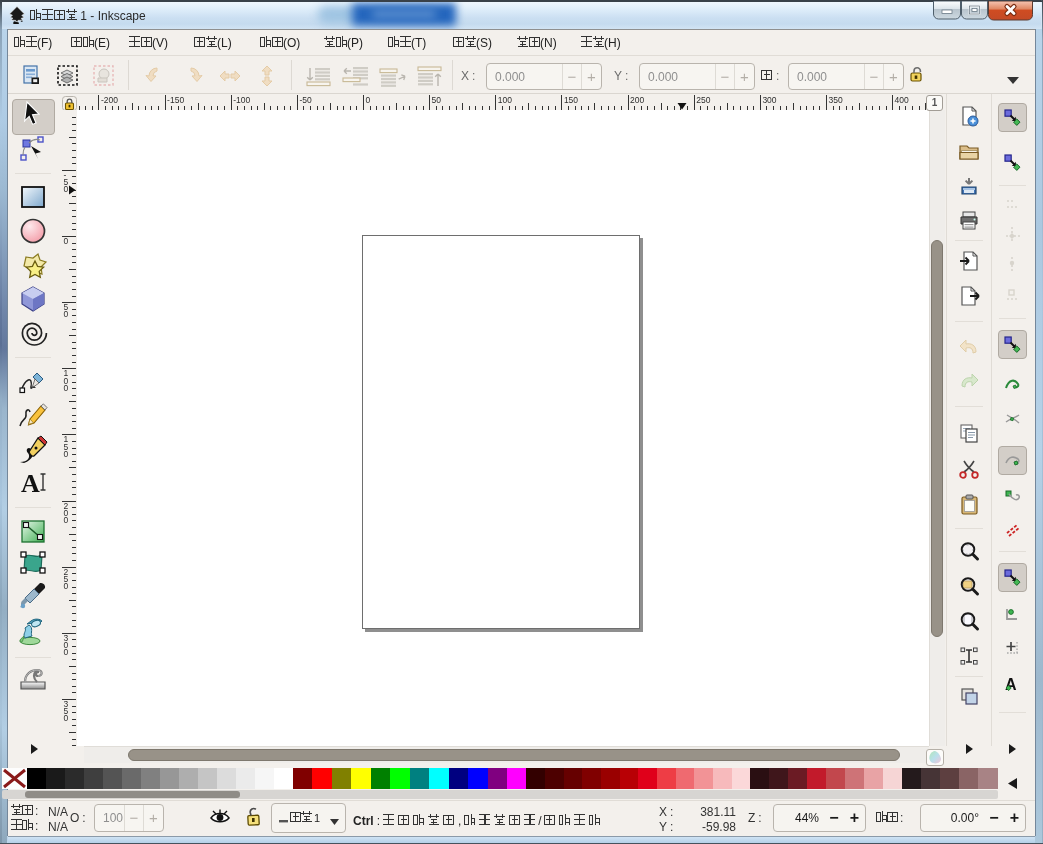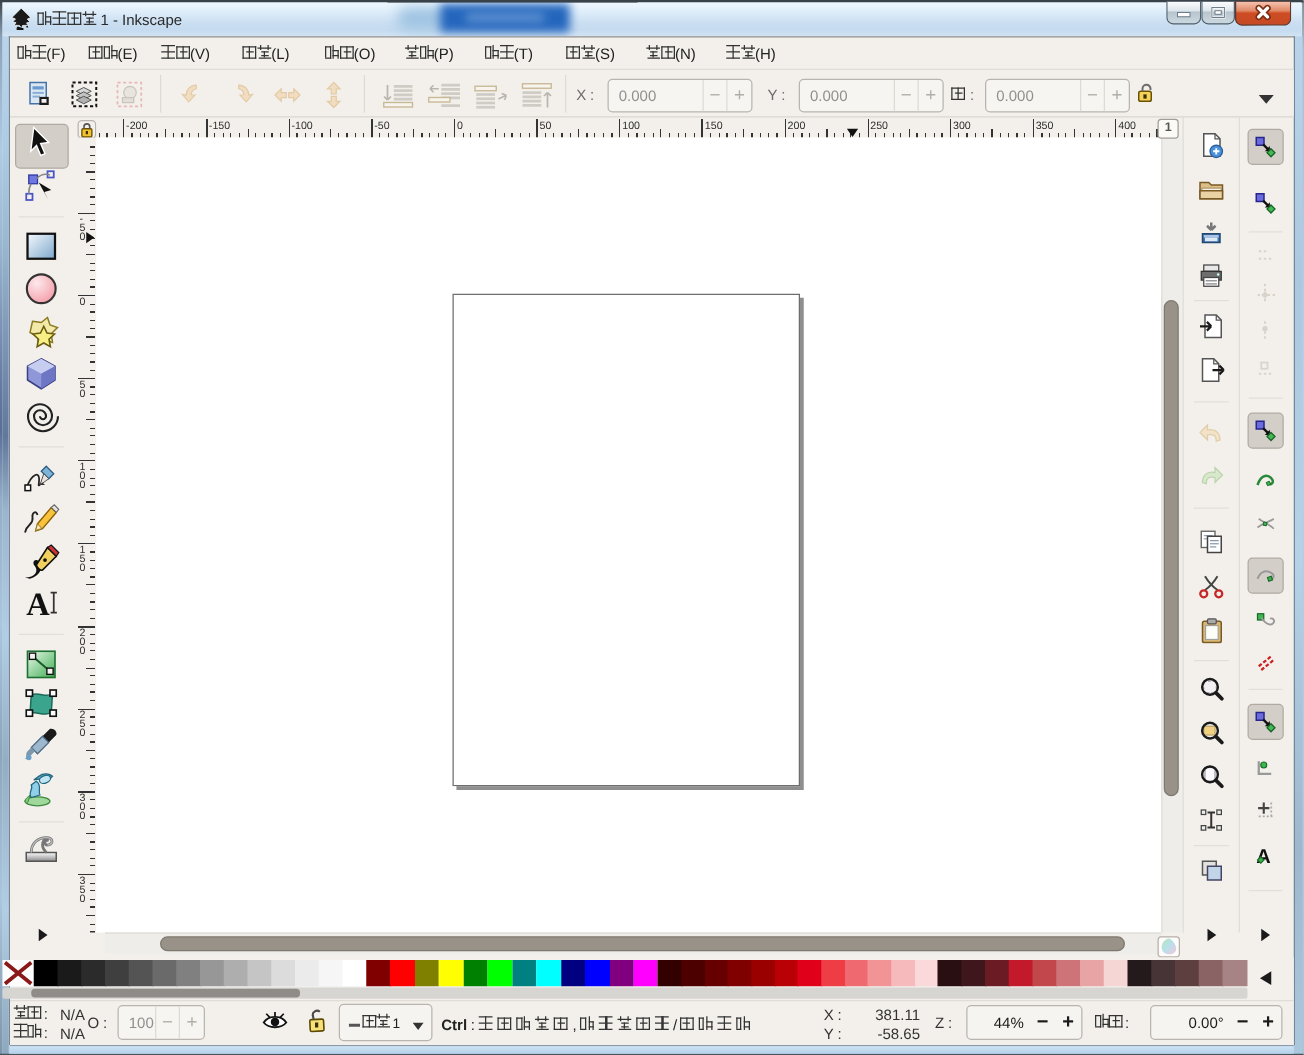--- a/index.html
+++ b/index.html
@@ -854,21 +854,21 @@
       <rect x="0" y="4" width="9" height="2.4" fill="#555"></rect>
     </svg></div>
 <div class="ab" style="left:290px;top:811px;width:38px;height:13px;color:#222;font-size:11px"><span class="cn" style="width:10px;height:12px"><i style="left:0px;top:0.5px;width:11px;height:1.1px"></i><i style="left:0px;top:10px;width:11px;height:1.1px"></i><i style="left:0px;top:0.5px;width:1.1px;height:10.5px"></i><i style="left:9.9px;top:0.5px;width:1.1px;height:10.5px"></i><i style="left:2.5px;top:5px;width:6px;height:1.1px"></i><i style="left:5px;top:0.5px;width:1.1px;height:10px"></i></span><span style="display:inline-block;width:1px"></span><span class="cn" style="width:10px;height:12px"><i style="left:0px;top:2px;width:11px;height:1.1px"></i><i style="left:1.5px;top:0px;width:1.1px;height:4px"></i><i style="left:8px;top:0px;width:1.1px;height:4px"></i><i style="left:2.5px;top:5px;width:6px;height:1.1px"></i><i style="left:2.5px;top:7.5px;width:6px;height:1.1px"></i><i style="left:0.5px;top:10px;width:10px;height:1.1px"></i><i style="left:5px;top:5px;width:1.1px;height:5px"></i></span><span style="font-size:11px"> 1</span></div>
 <div class="ab" style="left:330px;top:812px;width:10px;height:7px;"><svg width="10" height="7" viewBox="0 0 10 7">
       <path d="M0 0 h9 l-4.5 6z" fill="#333"></path>
     </svg></div>
 <div class="ab" style="left:353px;top:811px;width:270px;height:14px;color:#222"><b style="font-size:12px">Ctrl</b><span class="co">:</span><span class="cn" style="width:12px;height:12px"><i style="left:0px;top:0px;width:11px;height:1.2px"></i><i style="left:0px;top:5px;width:11px;height:1.2px"></i><i style="left:0px;top:10px;width:11px;height:1.2px"></i><i style="left:5px;top:0px;width:1.2px;height:11px"></i></span><span style="display:inline-block;width:3px"></span><span class="cn" style="width:12px;height:12px"><i style="left:0px;top:0.5px;width:11px;height:1.1px"></i><i style="left:0px;top:10px;width:11px;height:1.1px"></i><i style="left:0px;top:0.5px;width:1.1px;height:10.5px"></i><i style="left:9.9px;top:0.5px;width:1.1px;height:10.5px"></i><i style="left:2.5px;top:5px;width:6px;height:1.1px"></i><i style="left:5px;top:0.5px;width:1.1px;height:10px"></i></span><span style="display:inline-block;width:3px"></span><span class="cn" style="width:12px;height:12px"><i style="left:0px;top:1px;width:4.6px;height:1.1px"></i><i style="left:0px;top:1px;width:1.1px;height:9px"></i><i style="left:0px;top:9.9px;width:4.6px;height:1.1px"></i><i style="left:3.5px;top:1px;width:1.1px;height:10px"></i><i style="left:6.3px;top:0px;width:1.1px;height:11px"></i><i style="left:6.3px;top:3.5px;width:4.7px;height:1.1px"></i><i style="left:6.3px;top:7.5px;width:4.7px;height:1.1px"></i><i style="left:9.9px;top:3.5px;width:1.1px;height:7.5px"></i></span><span style="display:inline-block;width:3px"></span><span class="cn" style="width:12px;height:12px"><i style="left:0px;top:2px;width:11px;height:1.1px"></i><i style="left:1.5px;top:0px;width:1.1px;height:4px"></i><i style="left:8px;top:0px;width:1.1px;height:4px"></i><i style="left:2.5px;top:5px;width:6px;height:1.1px"></i><i style="left:2.5px;top:7.5px;width:6px;height:1.1px"></i><i style="left:0.5px;top:10px;width:10px;height:1.1px"></i><i style="left:5px;top:5px;width:1.1px;height:5px"></i></span><span style="display:inline-block;width:3px"></span><span class="cn" style="width:12px;height:12px"><i style="left:0px;top:0.5px;width:11px;height:1.1px"></i><i style="left:0px;top:10px;width:11px;height:1.1px"></i><i style="left:0px;top:0.5px;width:1.1px;height:10.5px"></i><i style="left:9.9px;top:0.5px;width:1.1px;height:10.5px"></i><i style="left:2.5px;top:5px;width:6px;height:1.1px"></i><i style="left:5px;top:0.5px;width:1.1px;height:10px"></i></span><span class="co">,</span><span class="cn" style="width:12px;height:12px"><i style="left:0px;top:1px;width:4.6px;height:1.1px"></i><i style="left:0px;top:1px;width:1.1px;height:9px"></i><i style="left:0px;top:9.9px;width:4.6px;height:1.1px"></i><i style="left:3.5px;top:1px;width:1.1px;height:10px"></i><i style="left:6.3px;top:0px;width:1.1px;height:11px"></i><i style="left:6.3px;top:3.5px;width:4.7px;height:1.1px"></i><i style="left:6.3px;top:7.5px;width:4.7px;height:1.1px"></i><i style="left:9.9px;top:3.5px;width:1.1px;height:7.5px"></i></span><span style="display:inline-block;width:3px"></span><span class="cn" style="width:12px;height:12px"><i style="left:0px;top:0px;width:11px;height:1.2px"></i><i style="left:0px;top:5px;width:11px;height:1.2px"></i><i style="left:0px;top:10px;width:11px;height:1.2px"></i><i style="left:5px;top:0px;width:1.2px;height:11px"></i></span><span style="display:inline-block;width:3px"></span><span class="cn" style="width:12px;height:12px"><i style="left:0px;top:2px;width:11px;height:1.1px"></i><i style="left:1.5px;top:0px;width:1.1px;height:4px"></i><i style="left:8px;top:0px;width:1.1px;height:4px"></i><i style="left:2.5px;top:5px;width:6px;height:1.1px"></i><i style="left:2.5px;top:7.5px;width:6px;height:1.1px"></i><i style="left:0.5px;top:10px;width:10px;height:1.1px"></i><i style="left:5px;top:5px;width:1.1px;height:5px"></i></span><span style="display:inline-block;width:3px"></span><span class="cn" style="width:12px;height:12px"><i style="left:0px;top:0.5px;width:11px;height:1.1px"></i><i style="left:0px;top:10px;width:11px;height:1.1px"></i><i style="left:0px;top:0.5px;width:1.1px;height:10.5px"></i><i style="left:9.9px;top:0.5px;width:1.1px;height:10.5px"></i><i style="left:2.5px;top:5px;width:6px;height:1.1px"></i><i style="left:5px;top:0.5px;width:1.1px;height:10px"></i></span><span style="display:inline-block;width:3px"></span><span class="cn" style="width:12px;height:12px"><i style="left:0px;top:0px;width:11px;height:1.2px"></i><i style="left:0px;top:5px;width:11px;height:1.2px"></i><i style="left:0px;top:10px;width:11px;height:1.2px"></i><i style="left:5px;top:0px;width:1.2px;height:11px"></i></span><span style="font-size:12px;padding:0 2px">/</span><span class="cn" style="width:12px;height:12px"><i style="left:0px;top:0.5px;width:11px;height:1.1px"></i><i style="left:0px;top:10px;width:11px;height:1.1px"></i><i style="left:0px;top:0.5px;width:1.1px;height:10.5px"></i><i style="left:9.9px;top:0.5px;width:1.1px;height:10.5px"></i><i style="left:2.5px;top:5px;width:6px;height:1.1px"></i><i style="left:5px;top:0.5px;width:1.1px;height:10px"></i></span><span style="display:inline-block;width:3px"></span><span class="cn" style="width:12px;height:12px"><i style="left:0px;top:1px;width:4.6px;height:1.1px"></i><i style="left:0px;top:1px;width:1.1px;height:9px"></i><i style="left:0px;top:9.9px;width:4.6px;height:1.1px"></i><i style="left:3.5px;top:1px;width:1.1px;height:10px"></i><i style="left:6.3px;top:0px;width:1.1px;height:11px"></i><i style="left:6.3px;top:3.5px;width:4.7px;height:1.1px"></i><i style="left:6.3px;top:7.5px;width:4.7px;height:1.1px"></i><i style="left:9.9px;top:3.5px;width:1.1px;height:7.5px"></i></span><span style="display:inline-block;width:3px"></span><span class="cn" style="width:12px;height:12px"><i style="left:0px;top:0px;width:11px;height:1.2px"></i><i style="left:0px;top:5px;width:11px;height:1.2px"></i><i style="left:0px;top:10px;width:11px;height:1.2px"></i><i style="left:5px;top:0px;width:1.2px;height:11px"></i></span><span style="display:inline-block;width:3px"></span><span class="cn" style="width:12px;height:12px"><i style="left:0px;top:1px;width:4.6px;height:1.1px"></i><i style="left:0px;top:1px;width:1.1px;height:9px"></i><i style="left:0px;top:9.9px;width:4.6px;height:1.1px"></i><i style="left:3.5px;top:1px;width:1.1px;height:10px"></i><i style="left:6.3px;top:0px;width:1.1px;height:11px"></i><i style="left:6.3px;top:3.5px;width:4.7px;height:1.1px"></i><i style="left:6.3px;top:7.5px;width:4.7px;height:1.1px"></i><i style="left:9.9px;top:3.5px;width:1.1px;height:7.5px"></i></span></div>
 <div class="ab" style="left:659px;top:805px;width:20px;height:12px;color:#333;font-size:12px">X<span class="co">:</span></div>
 <div class="ab" style="left:659px;top:820px;width:20px;height:12px;color:#333;font-size:12px">Y<span class="co">:</span></div>
 <div class="ab" style="left:680px;top:805px;width:56px;height:12px;color:#333;font-size:12px;text-align:right">381.11</div>
-<div class="ab" style="left:680px;top:820px;width:56px;height:12px;color:#333;font-size:12px;text-align:right">-58.65</div>
+<div class="ab" style="left:680px;top:820px;width:56px;height:12px;color:#333;font-size:12px;text-align:right">-59.98</div>
 <div class="ab" style="left:748px;top:811px;width:20px;height:14px;color:#333;font-size:12px">Z<span class="co">:</span></div>
 <div class="spin" style="left:773px;top:804px;width:93px;height:28px;background:#f6f4f0">
 <span style="position:absolute;right:46px;top:50%;transform:translateY(-50%);color:#1a1a1a;font-size:12px">44%</span>
 <span style="position:absolute;right:21px;top:0;bottom:0;width:20px;color:#1a1a1a;font-size:16px;font-weight:bold;text-align:center;line-height:26px">−</span>
 <span style="position:absolute;right:0;top:0;bottom:0;width:21px;color:#1a1a1a;font-size:16px;font-weight:bold;text-align:center;line-height:26px">+</span>
   </div>
 <div class="ab" style="left:876px;top:811px;width:36px;height:14px;color:#333;font-size:11px"><span class="cn" style="width:10px;height:12px"><i style="left:0px;top:1px;width:4.6px;height:1.1px"></i><i style="left:0px;top:1px;width:1.1px;height:9px"></i><i style="left:0px;top:9.9px;width:4.6px;height:1.1px"></i><i style="left:3.5px;top:1px;width:1.1px;height:10px"></i><i style="left:6.3px;top:0px;width:1.1px;height:11px"></i><i style="left:6.3px;top:3.5px;width:4.7px;height:1.1px"></i><i style="left:6.3px;top:7.5px;width:4.7px;height:1.1px"></i><i style="left:9.9px;top:3.5px;width:1.1px;height:7.5px"></i></span><span style="display:inline-block;width:1px"></span><span class="cn" style="width:10px;height:12px"><i style="left:0px;top:0.5px;width:11px;height:1.1px"></i><i style="left:0px;top:10px;width:11px;height:1.1px"></i><i style="left:0px;top:0.5px;width:1.1px;height:10.5px"></i><i style="left:9.9px;top:0.5px;width:1.1px;height:10.5px"></i><i style="left:2.5px;top:5px;width:6px;height:1.1px"></i><i style="left:5px;top:0.5px;width:1.1px;height:10px"></i></span><span class="co">:</span></div>
 <div class="spin" style="left:920px;top:804px;width:106px;height:28px;background:#f6f4f0">
 <span style="position:absolute;right:46px;top:50%;transform:translateY(-50%);color:#1a1a1a;font-size:12px">0.00°</span>
 <span style="position:absolute;right:21px;top:0;bottom:0;width:20px;color:#1a1a1a;font-size:16px;font-weight:bold;text-align:center;line-height:26px">−</span>

